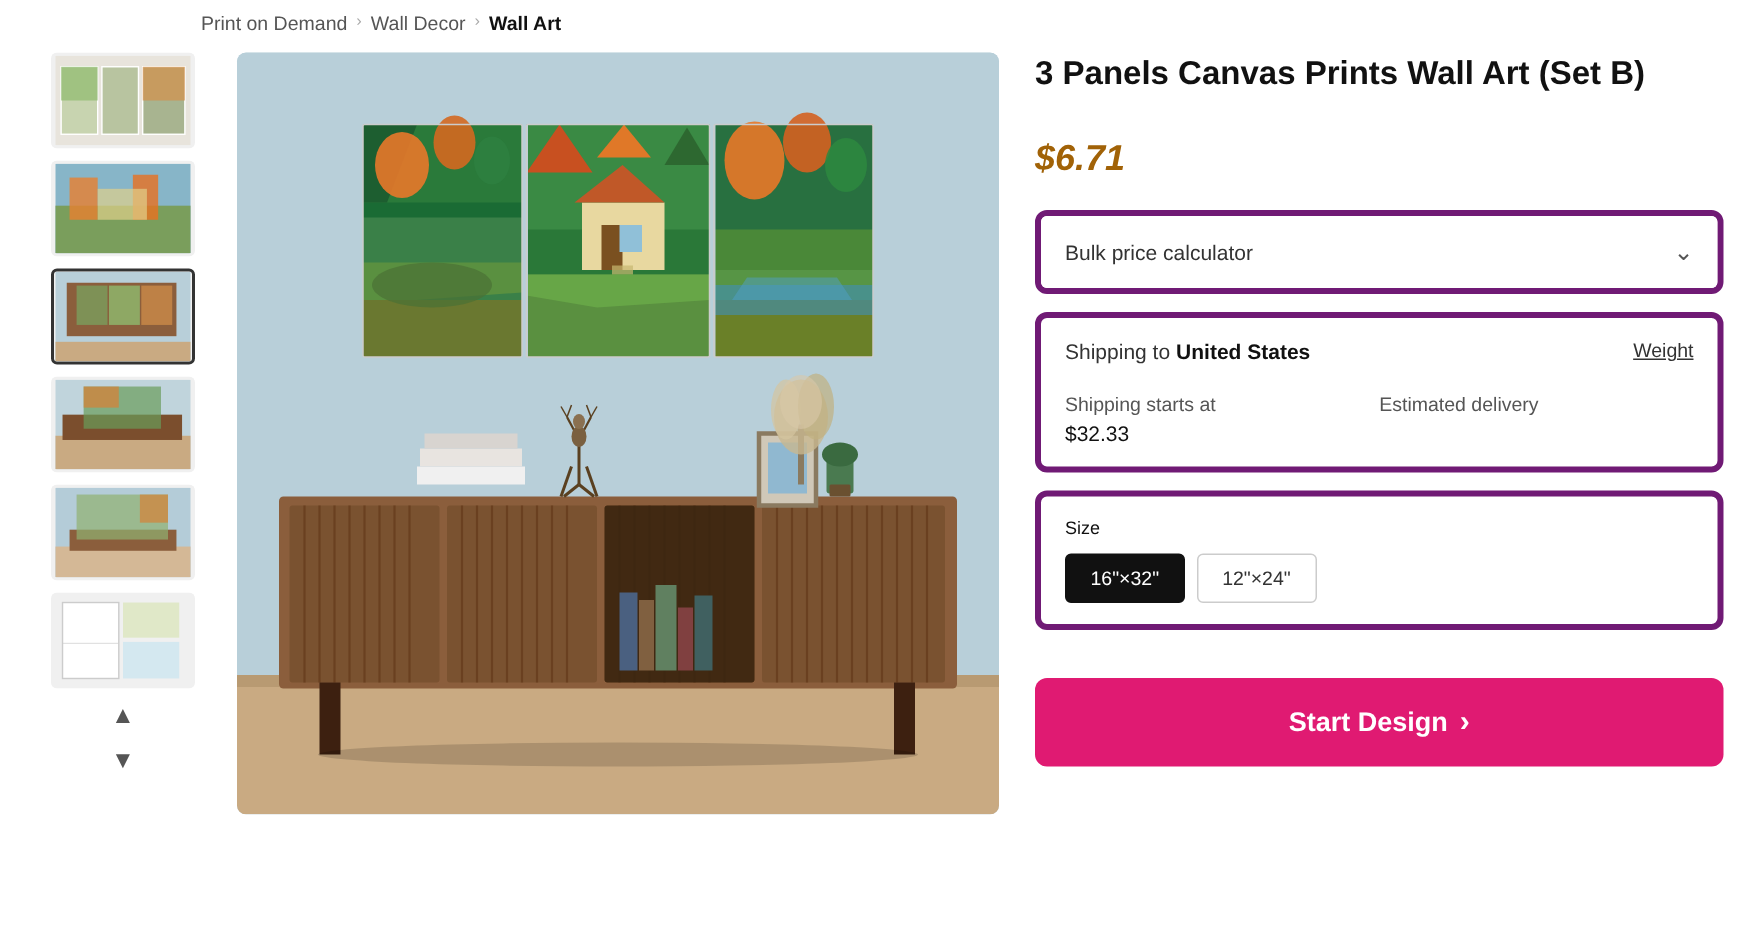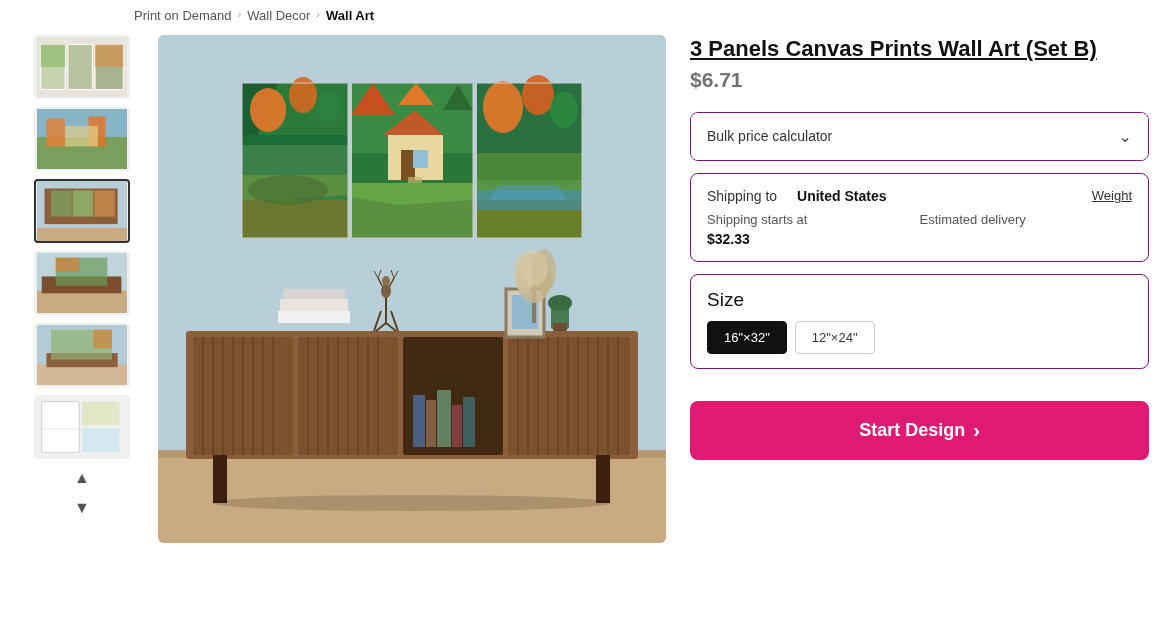--- a/index.html
+++ b/index.html
@@ -61,64 +61,65 @@
     }
 
     
     .product-panel {
       flex: 1;
       min-width: 420px;
     }
 
     .product-title {
       font-size: 22px; font-weight: 600; color: #111;
-      margin-bottom: 4px; line-height: 1.3; text-decoration: underline;
+      margin-bottom: 28px; line-height: 1.3;
     }
 
     .product-price {
-      font-size: 21px; font-weight: 700; color: #737373;
+      font-size: 24px; font-weight: 700; color: #a16207;
       margin-bottom: 20px;
+      font-style: italic;
     }
 
     .info-card {
-      border: 1px solid #701a75; border-radius: 8px;
+      border: 4px solid #701a75; border-radius: 8px;
       margin-bottom: 12px;
       overflow: hidden;
     }
 
     .bulk-calc {
       display: flex; align-items: center; justify-content: space-between;
       padding: 14px 16px;
       cursor: pointer;
       background: #fff;
     }
     .bulk-calc span { color: #333; font-size: 14px; }
     .bulk-calc .chevron { color: #555; font-size: 16px; }
 
     .shipping-card { padding: 14px 16px; }
-    .shipping-header { display: flex; align-items: center; gap: 20px; margin-bottom: 8px; }
+    .shipping-header { display: flex; align-items: center; gap: 4px; margin-bottom: 20px; }
     .shipping-header span { font-size: 14px; }
     .shipping-header strong { color: #111; }
     .change-link { color: #333; text-decoration: underline; cursor: pointer; font-size: 13px; margin-left: auto; }
 
     .shipping-details { display: flex; gap: 0; justify-content: center; }
     .shipping-col { flex: 1; }
     .shipping-col-label { color: #555; font-size: 13px; margin-bottom: 4px; }
-    .shipping-col-value { font-size: 14px; font-weight: 700; color: #111; }
+    .shipping-col-value { font-size: 14px; font-weight: 400; color: #111; }
     .info-icon { display: inline-flex; align-items: center; justify-content: center; width: 14px; height: 14px; background: #777; border-radius: 50%; color: #fff; font-size: 10px; cursor: pointer; margin-left: 2px; }
 
     .specs-card { padding: 14px 16px; }
     .specs-row { display: flex; gap: 0; }
     .spec-col { flex: 1; }
     .spec-label { color: #555; font-size: 13px; margin-bottom: 4px; }
     .spec-value { font-size: 14px; color: #111; }
     .spec-sub { font-size: 13px; color: #555; }
 
     .size-card { padding: 14px 16px; }
-    .size-label { font-size: 19px; font-weight: 500; color: #111; margin-bottom: 10px; }
+    .size-label { font-size: 12px; font-weight: 500; color: #111; margin-bottom: 10px; }
     .size-options { display: flex; gap: 8px; }
     .size-btn {
       border: 1px solid #ccc; border-radius: 4px;
       padding: 8px 16px; font-size: 13px; cursor: pointer;
       background: #fff; color: #333;
     }
     .size-btn.active { background: #111; color: #fff; border-color: #111; }
 
     .start-design-btn {
       display: flex; align-items: center; justify-content: center; gap: 8px;

